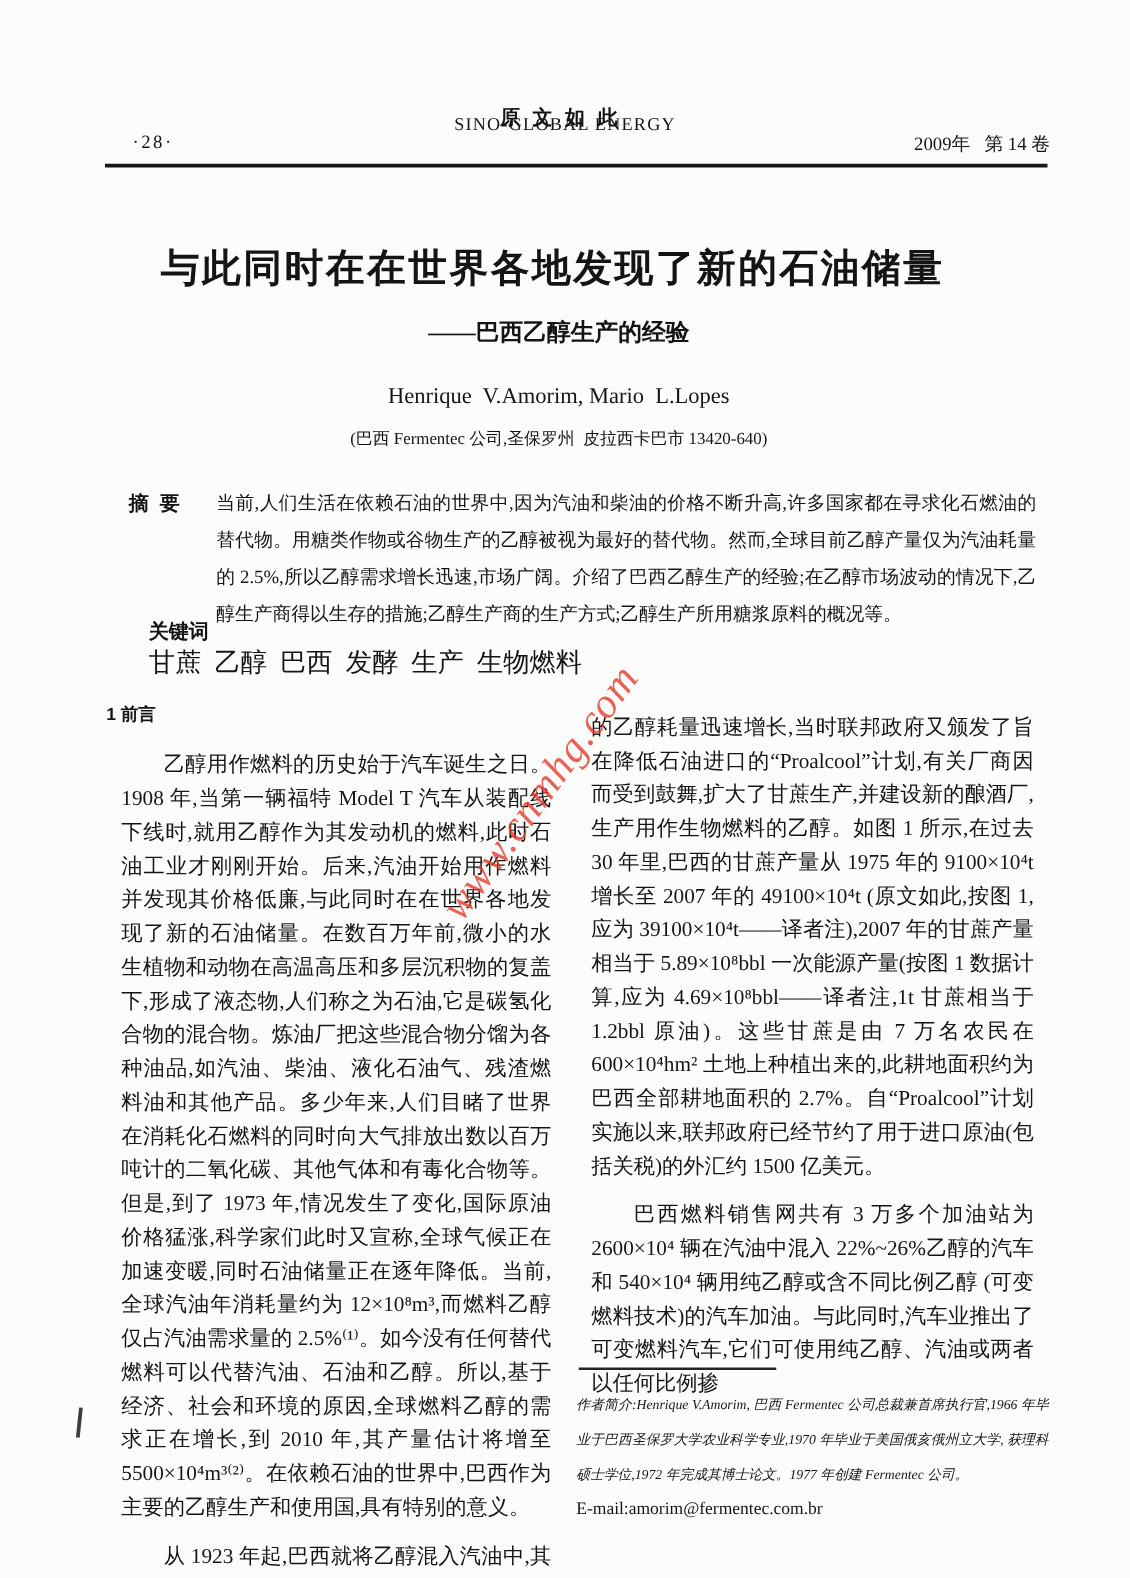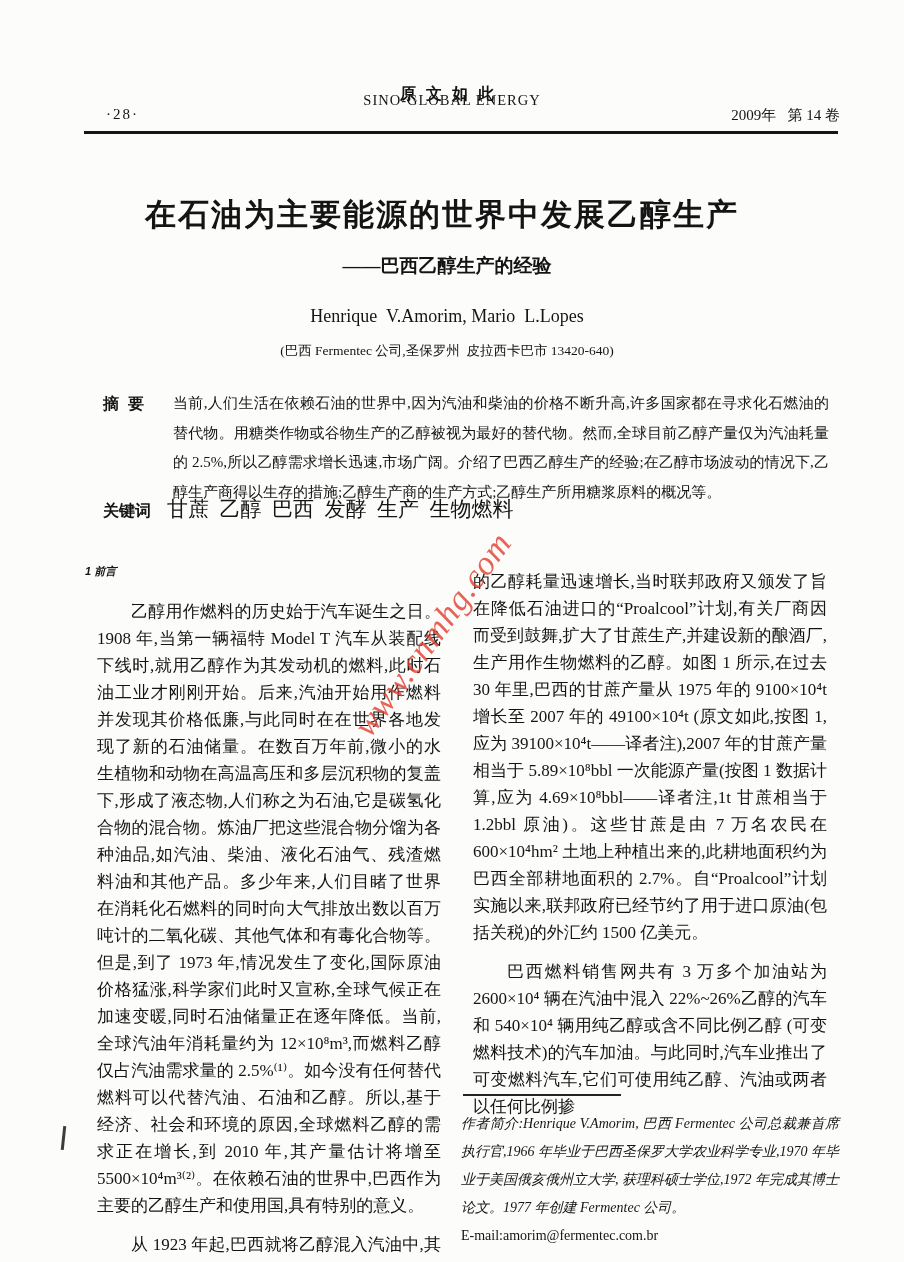--- a/index.html
+++ b/index.html
@@ -65,53 +65,52 @@
     flex: 0 0 58px; font-size: 16px; font-weight: 700;
     font-family: "Liberation Sans", "DejaVu Sans", sans-serif;
     line-height: 29.5px;
   }
   .abstract-text {
     flex: 1; margin-left: 12px;
     font-size: 15px; line-height: 29.5px; text-align: justify;
   }
   .keywords-section {
     position: absolute; left: 103px; top: 495px;
-    display: flex; align-items: baseline;
+    display: flex; align-items: baseline; flex-direction: column;
   }
   .keywords-label {
     font-size: 16px; font-weight: 700;
     font-family: "Liberation Sans", "DejaVu Sans", sans-serif;
   }
   .keywords-text { margin-left: 16px; font-size: 21px; }
 
   
   .column { position: absolute; top: 556px; }
   .col-left  { left: 85px;  width: 368px; }
   .col-right { left: 461px; width: 378px; }
   .sec-heading {
-    margin: 0; font-size: 11px; font-weight: 700;
+    margin: 0; font-size: 14px; font-weight: 700;
     line-height: 30px;
     font-family: "Liberation Sans", "DejaVu Sans", sans-serif;
-    font-style: italic;
   }
   .para {
     margin: 12px; font-size: 17px; line-height: 27px;
     text-align: justify;
   }
   .indent { text-indent: 2em; }
 
   
   .footnote-section {
     position: absolute; left: 461px; top: 1094px; width: 378px;
   }
   .footnote-rule {
     width: 158px; height: 2px; background: #242424; margin: 0 0 14px 2px;
   }
   .author-bio {
-    margin: 0; font-size: 14px; line-height: 28px;
+    margin: 0; font-size: 11px; line-height: 28px;
     font-style: italic; text-align: justify;
   }
   .author-email {
     margin: 0; font-size: 14px; line-height: 28px; font-style: normal;
   }
 
   
   .watermark {
     position: absolute; left: 380px; top: 700px;
     height: 46px; line-height: 46px;
@@ -128,21 +127,21 @@
 </style>
 </head>
 <body>
 
 <div class="page-number">·28·</div>
 <div class="journal-cn">原文如此</div>
 <div class="journal-en">SINO-GLOBAL ENERGY</div>
 <div class="issue-info prewrap">2009年   第 14 卷</div>
 <div class="header-rule"></div>
 
-<div class="article-title">在石油为主要能源的世界中发展乙醇生产</div>
+<div class="article-title">与此同时在在世界各地发现了新的石油储量</div>
 <div class="article-subtitle">——巴西乙醇生产的经验</div>
 <div class="author-names prewrap">Henrique  V.Amorim, Mario  L.Lopes</div>
 <div class="author-affiliation prewrap">(巴西 Fermentec 公司,圣保罗州  皮拉西卡巴市 13420-640)</div>
 
 <div class="abstract-section">
   <div class="abstract-label prewrap">摘  要</div>
   <div class="abstract-text">当前,人们生活在依赖石油的世界中,因为汽油和柴油的价格不断升高,许多国家都在寻求化石燃油的替代物。用糖类作物或谷物生产的乙醇被视为最好的替代物。然而,全球目前乙醇产量仅为汽油耗量的 2.5%,所以乙醇需求增长迅速,市场广阔。介绍了巴西乙醇生产的经验;在乙醇市场波动的情况下,乙醇生产商得以生存的措施;乙醇生产商的生产方式;乙醇生产所用糖浆原料的概况等。</div>
 </div>
 <div class="keywords-section">
   <div class="keywords-label">关键词</div>

